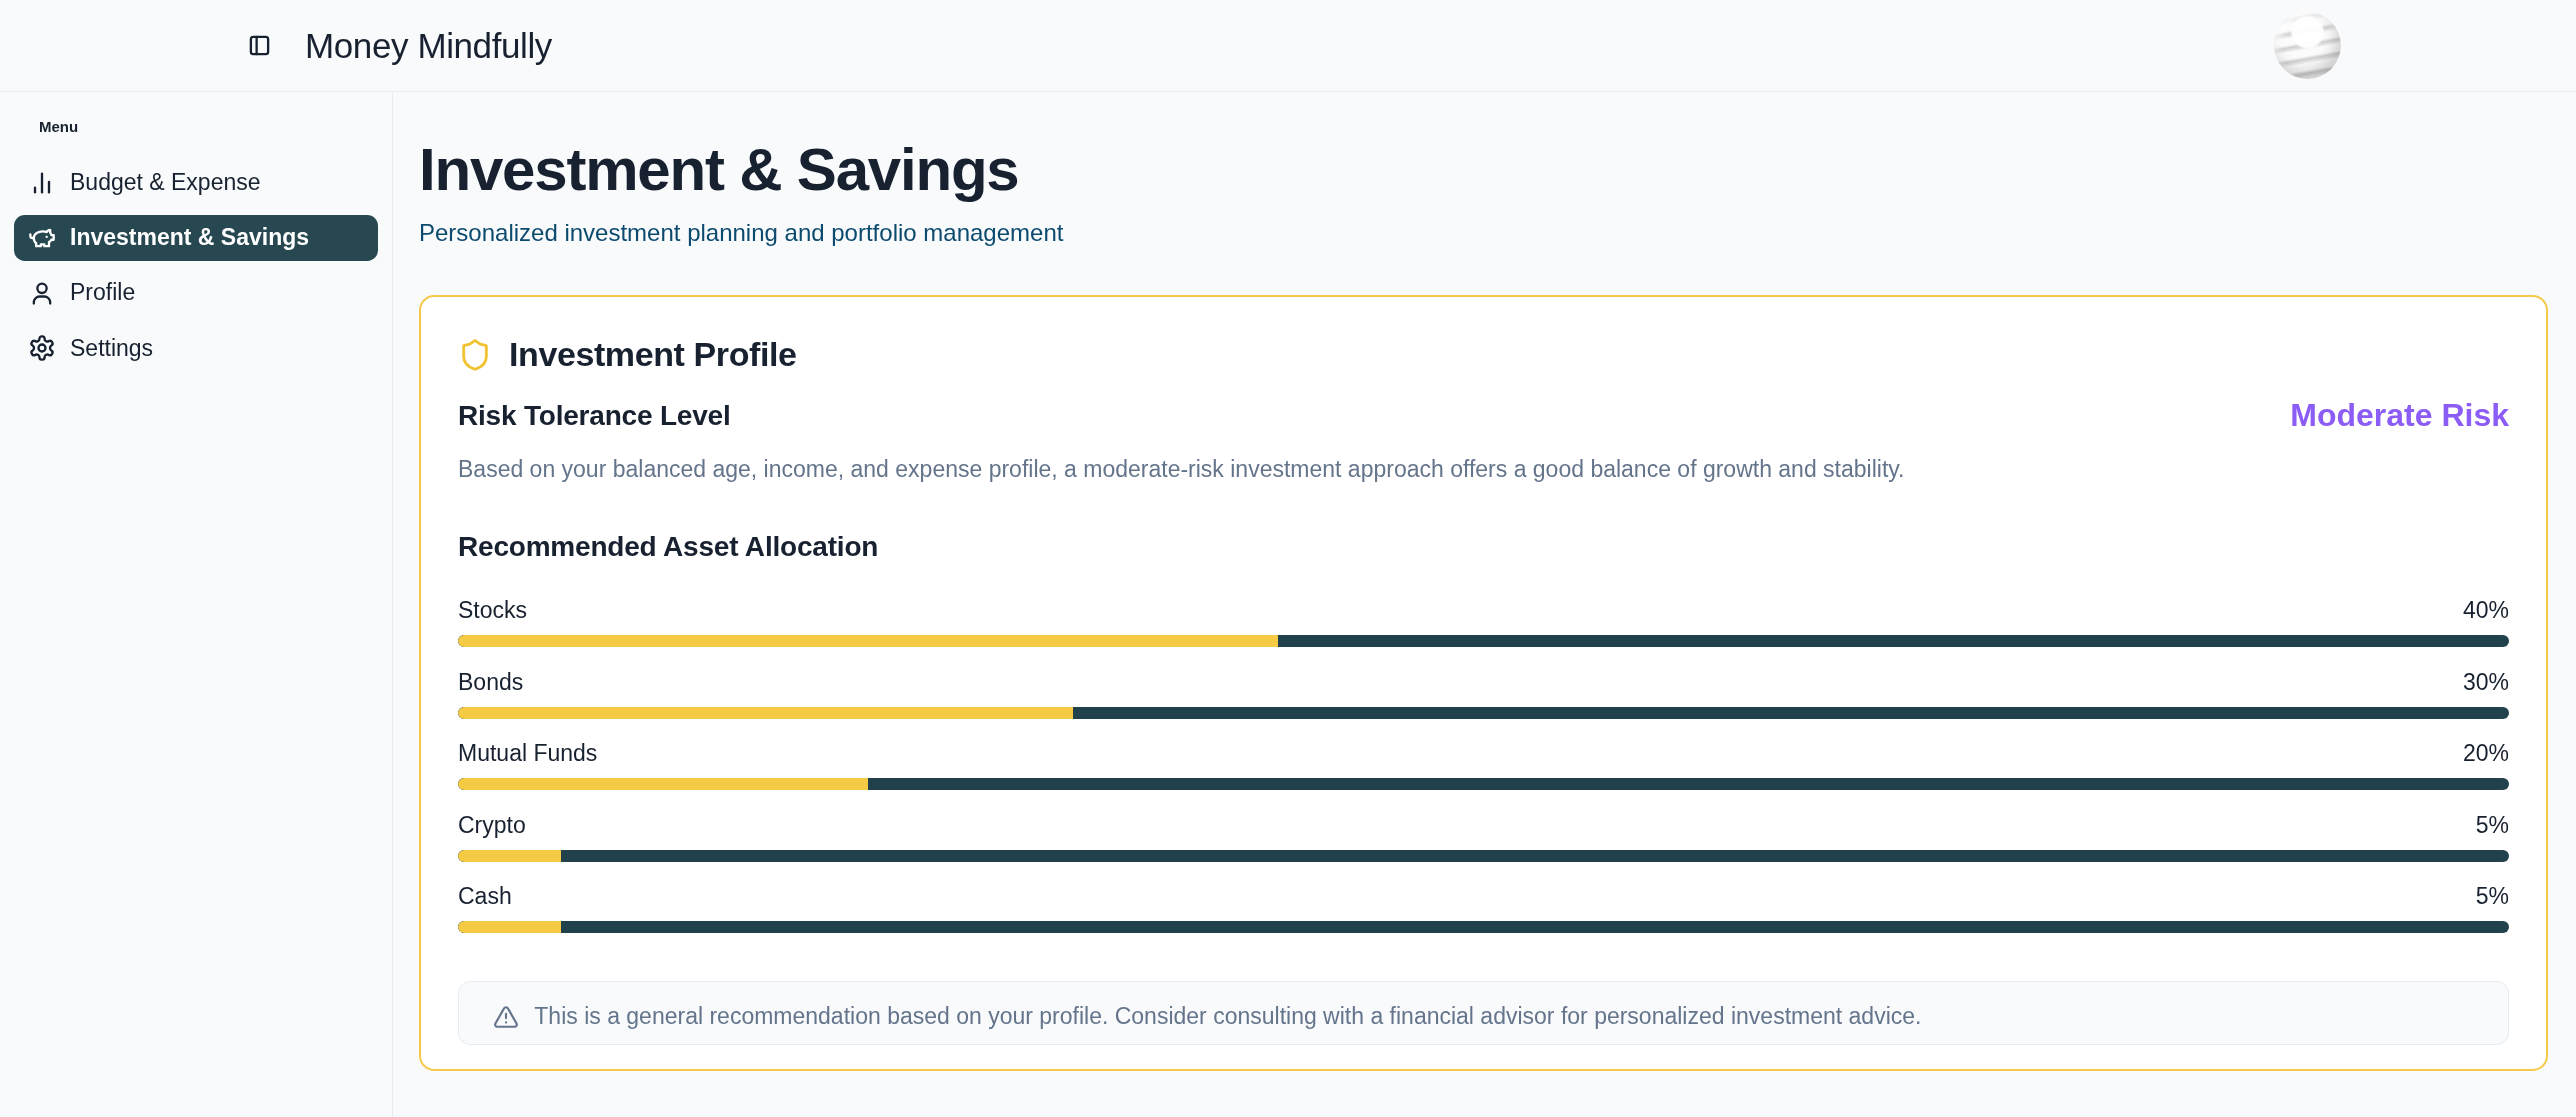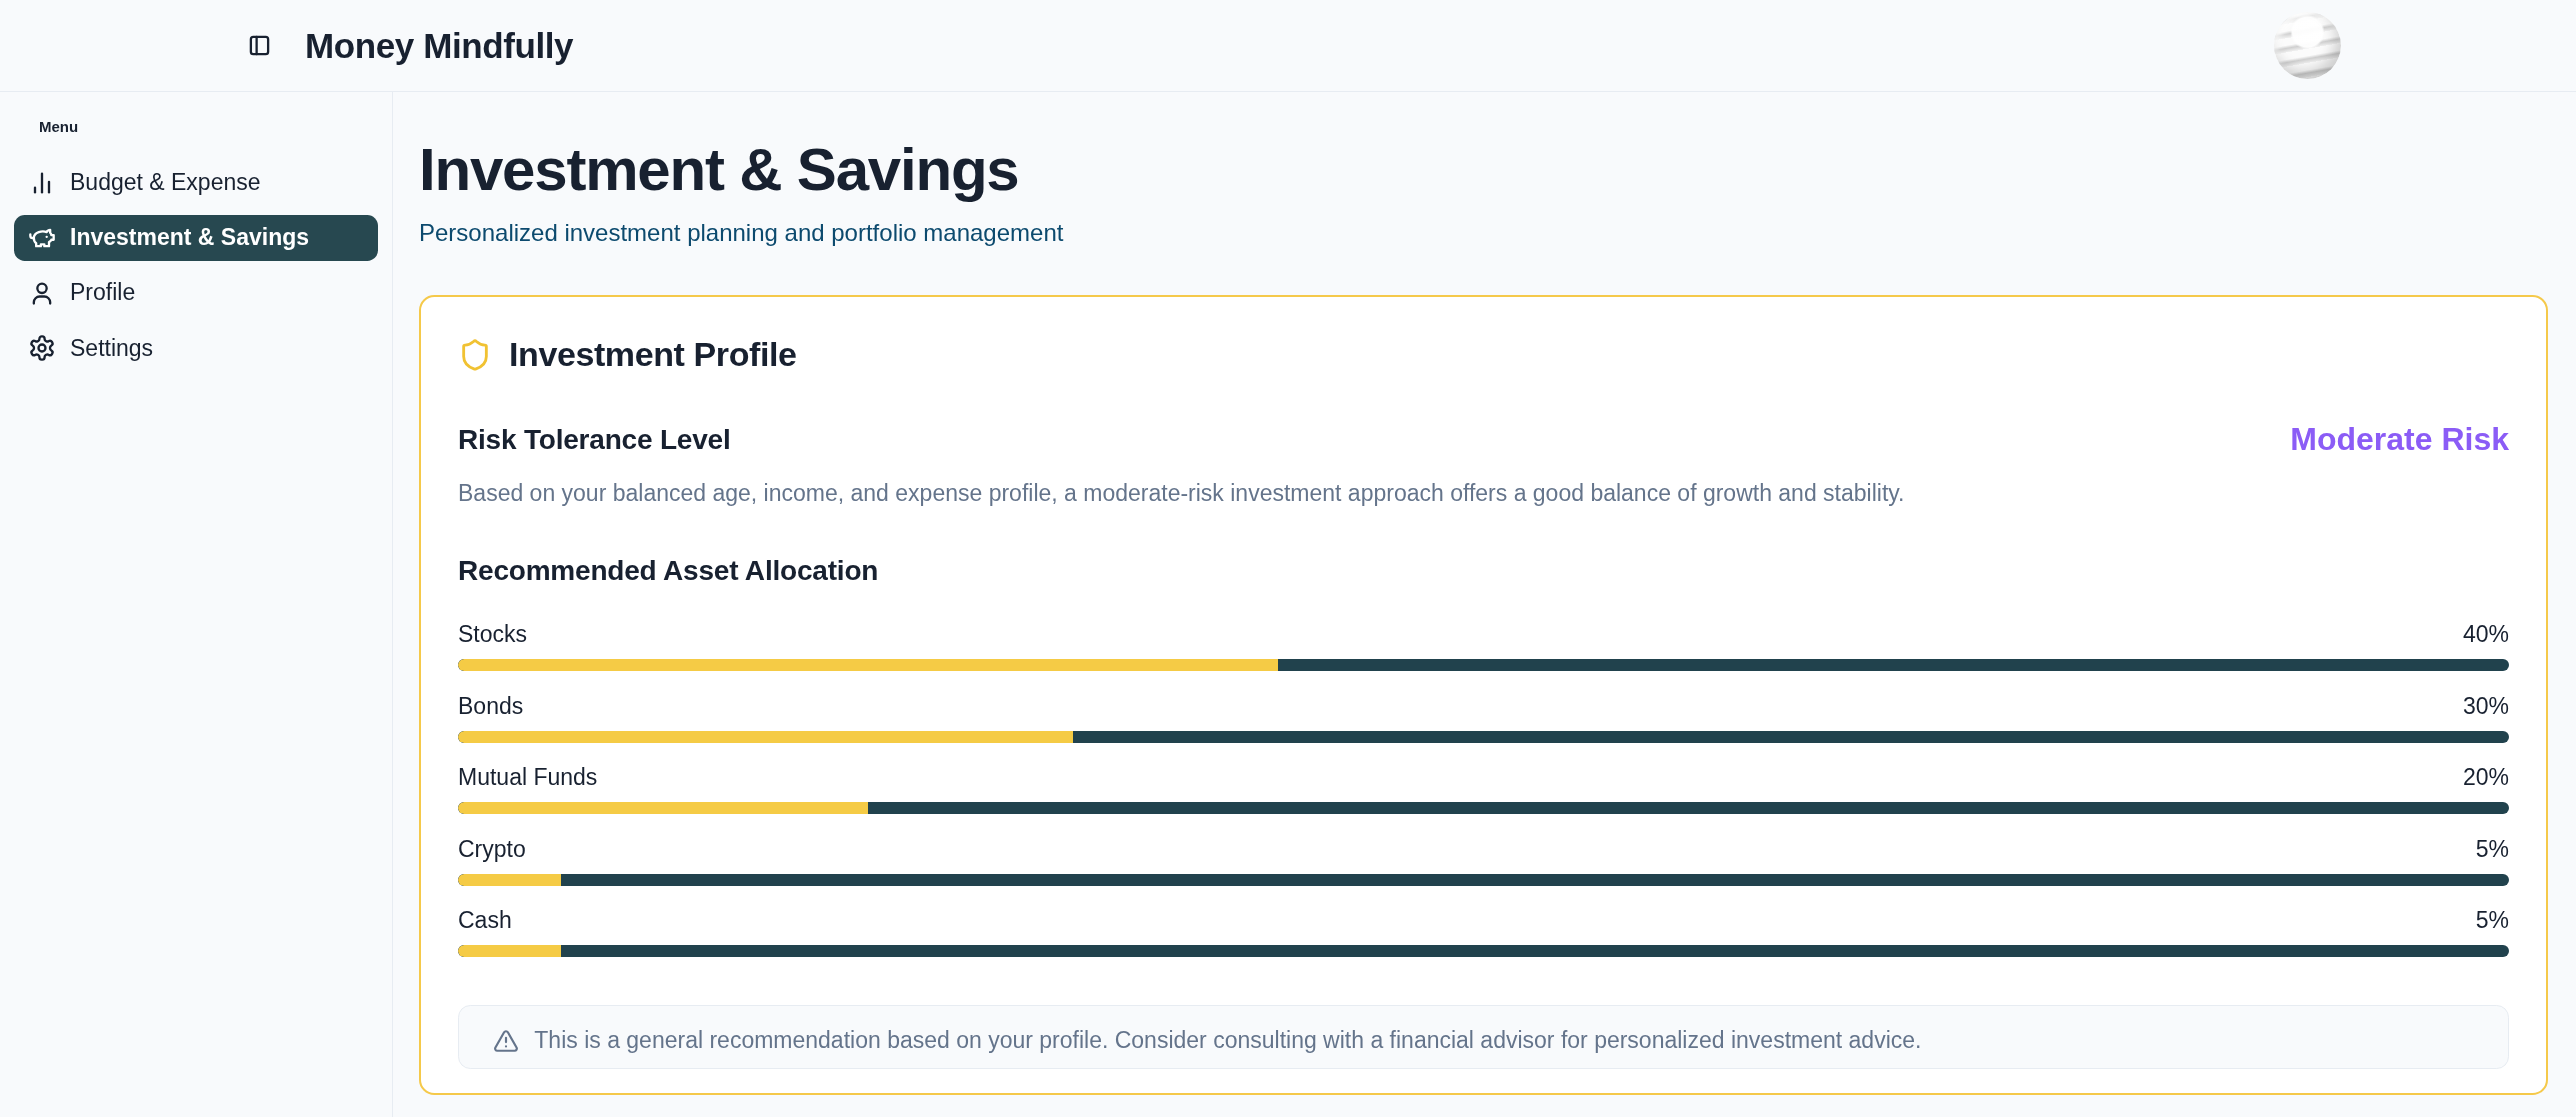--- a/index.html
+++ b/index.html
@@ -14,21 +14,21 @@
   
   .topbar {
     height:92px; flex:0 0 92px;
     display:flex; align-items:center;
     padding-left:248px;
     border-bottom:1.5px solid #e7ecf2;
     background:#f8fafc;
   }
   .panel-toggle { width:23px; height:23px; color:#182130; cursor:pointer; background:none; border:none; display:flex; align-items:center; }
   .panel-toggle svg { width:23px; height:23px; }
-  .app-title { font-size:35px; font-weight:700; letter-spacing:-0.4px; margin-left:34px; }
+  .app-title { font-size:35px; font-weight:400; letter-spacing:-0.4px; margin-left:34px; }
   .avatar {
     margin-left:auto; margin-right:235px;
     width:67px; height:67px; border-radius:50%;
     background:
       radial-gradient(circle at 50% 30%, rgba(255,255,255,0.95) 0 26%, rgba(255,255,255,0) 30%),
       repeating-linear-gradient(170deg, #fbfbfb 0px, #fbfbfb 7px, #cfcfcf 10px, #f2f2f2 14px),
       #e8e8e8;
     box-shadow: inset -4.6px -7.7px 12.3px rgba(0,0,0,0.18), inset 3.1px 4.6px 7.7px rgba(255,255,255,0.9);
     cursor:pointer;
   }
@@ -64,21 +64,21 @@
     margin-top:48px;
     background:#ffffff;
     border:2.3px solid #f5c94a;
     border-radius:15.3px;
     padding:38px 37px 24px 37px;
   }
   .card-head { display:flex; align-items:center; gap:17px; }
   .card-head svg { width:34px; height:34px; color:#f1c232; }
   .card-title { font-size:34px; font-weight:800; letter-spacing:-0.4px; }
 
-  .risk-row { margin-top:47px; display:flex; align-items:center; justify-content:space-between; }
+  .risk-row { margin-top:23px; display:flex; align-items:center; justify-content:space-between; }
   .risk-heading { font-size:28px; font-weight:700; letter-spacing:-0.2px; }
   .risk-badge { font-size:32px; font-weight:700; color:#8b5cf6; }
   .risk-desc { margin-top:20px; font-size:23px; color:#64748b; line-height:1.35; }
 
   .alloc-heading { margin-top:46px; font-size:28px; font-weight:700; letter-spacing:-0.2px; }
   .alloc-list { margin-top:34px; }
   .alloc-row { margin-bottom:21.5px; }
   .alloc-row:last-child { margin-bottom:0; }
   .alloc-labels { display:flex; justify-content:space-between; align-items:flex-end; font-size:23px; }
   .alloc-name { color:#182130; }

